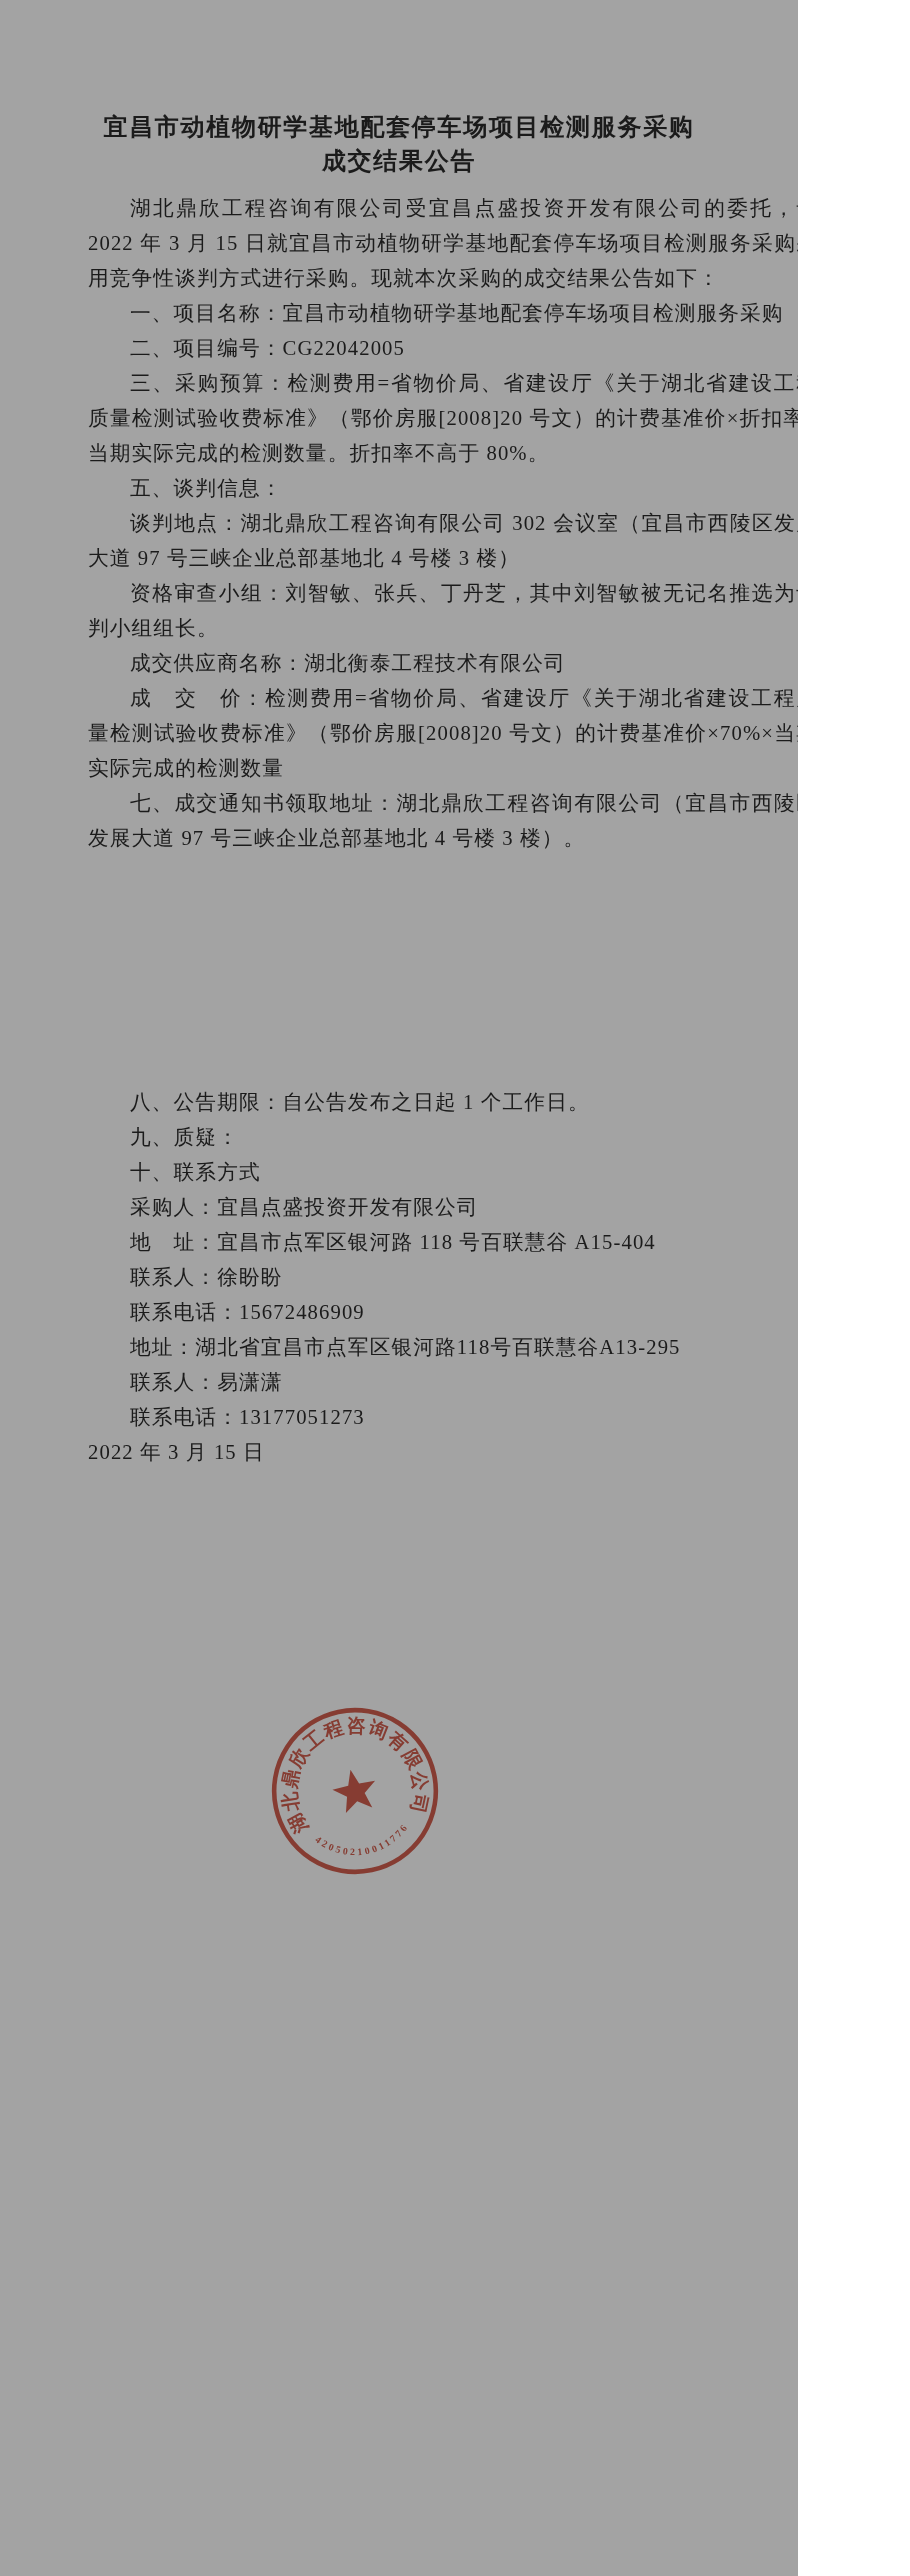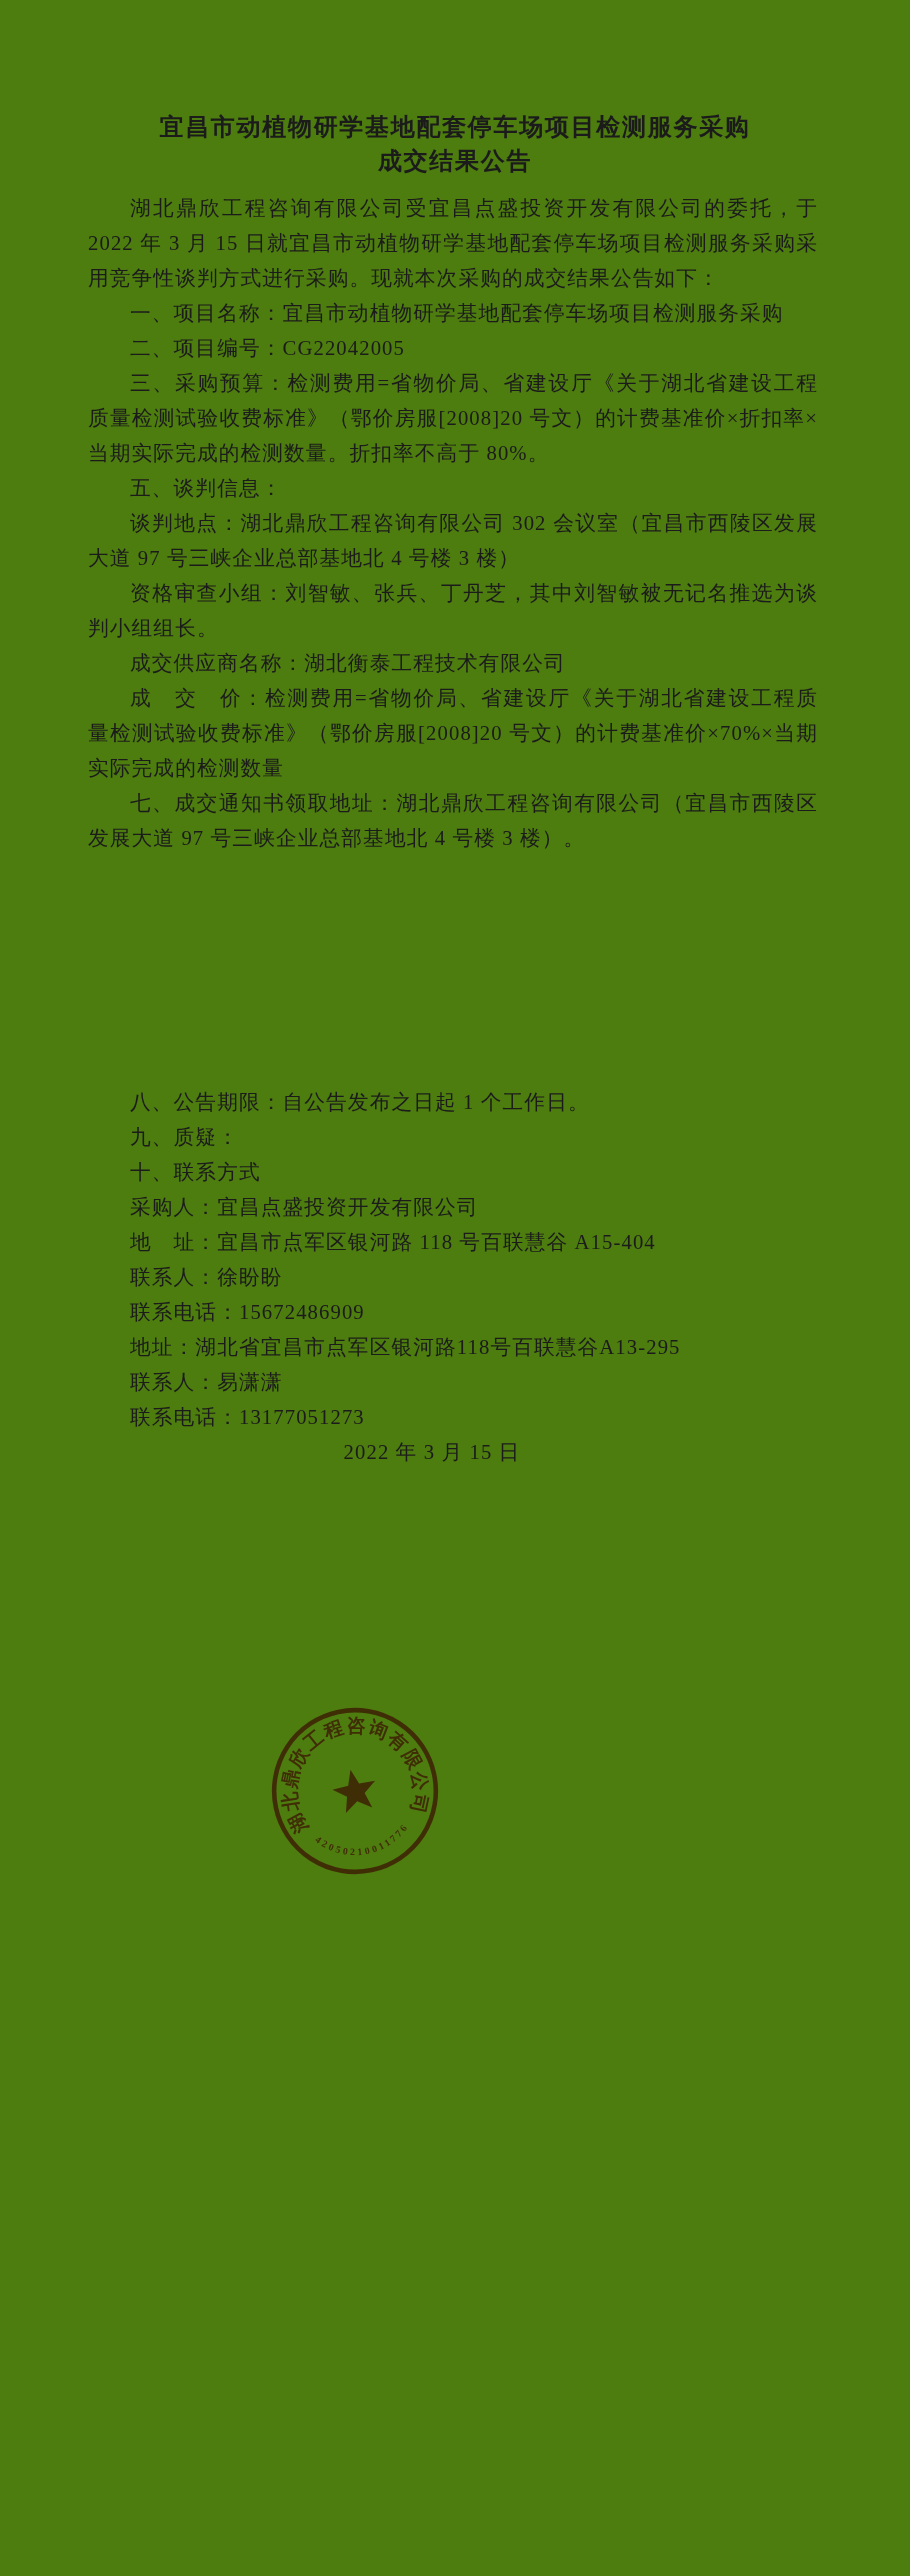--- a/index.html
+++ b/index.html
@@ -2,23 +2,23 @@
 <html style="--seal-red: #c9422f; --text-color: #1b1b1b;font-size:9.2px"><head>
 <meta charset="utf-8">
 <style>
   :root{
     --text-color:#1b1b1b;
     --seal-red:#c9422f;
   }
   html,body{margin:0;padding:0;background:#ffffff;}
   .page{
     position:relative;
-    width:910px;
+    width:798px;
     height:2576px;
-    background:#4d7c0f;
+    background:#a3a3a3;
     font-family:"Liberation Serif","DejaVu Serif",serif;
     color:var(--text-color);
     overflow:hidden;
   }
   .doc-title{
     padding-top:110px;
     text-align:center;
     font-weight:bold;
     font-size:24px;
     line-height:34px;
@@ -35,21 +35,21 @@
   }
   .para{
     margin:0;
     text-indent:42px;
   }
   .page-break-gap{
     height:229px;
   }
   .doc-date{
     margin:0;
-    text-align:center;
+    text-align:left;
     padding-right:42px;
     text-indent:0;
   }
   .seal{
     position:absolute;
     left:269px;
     top:1705px;
     width:172px;
     height:172px;
     opacity:0.85;

